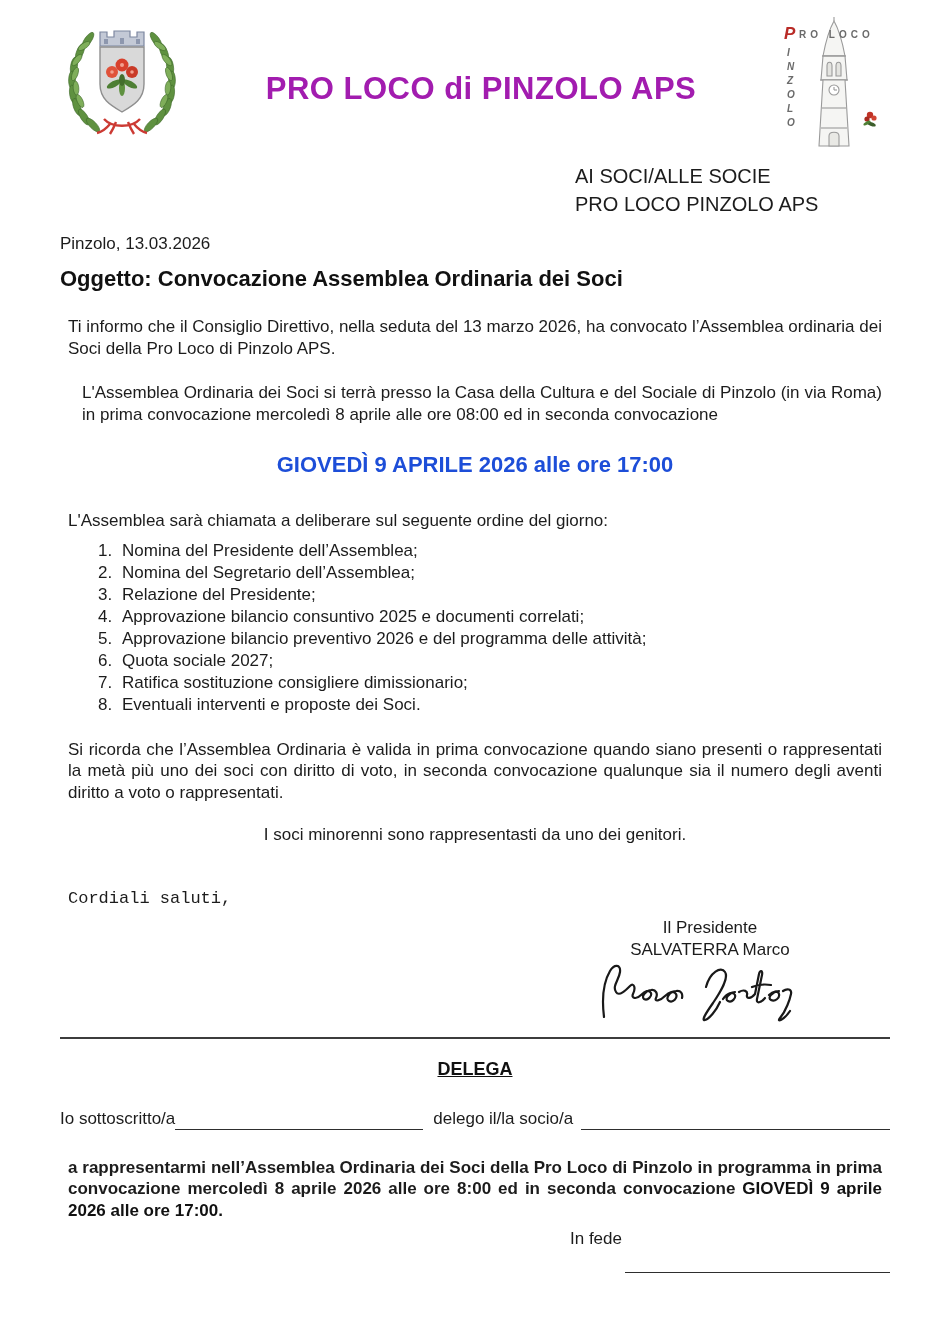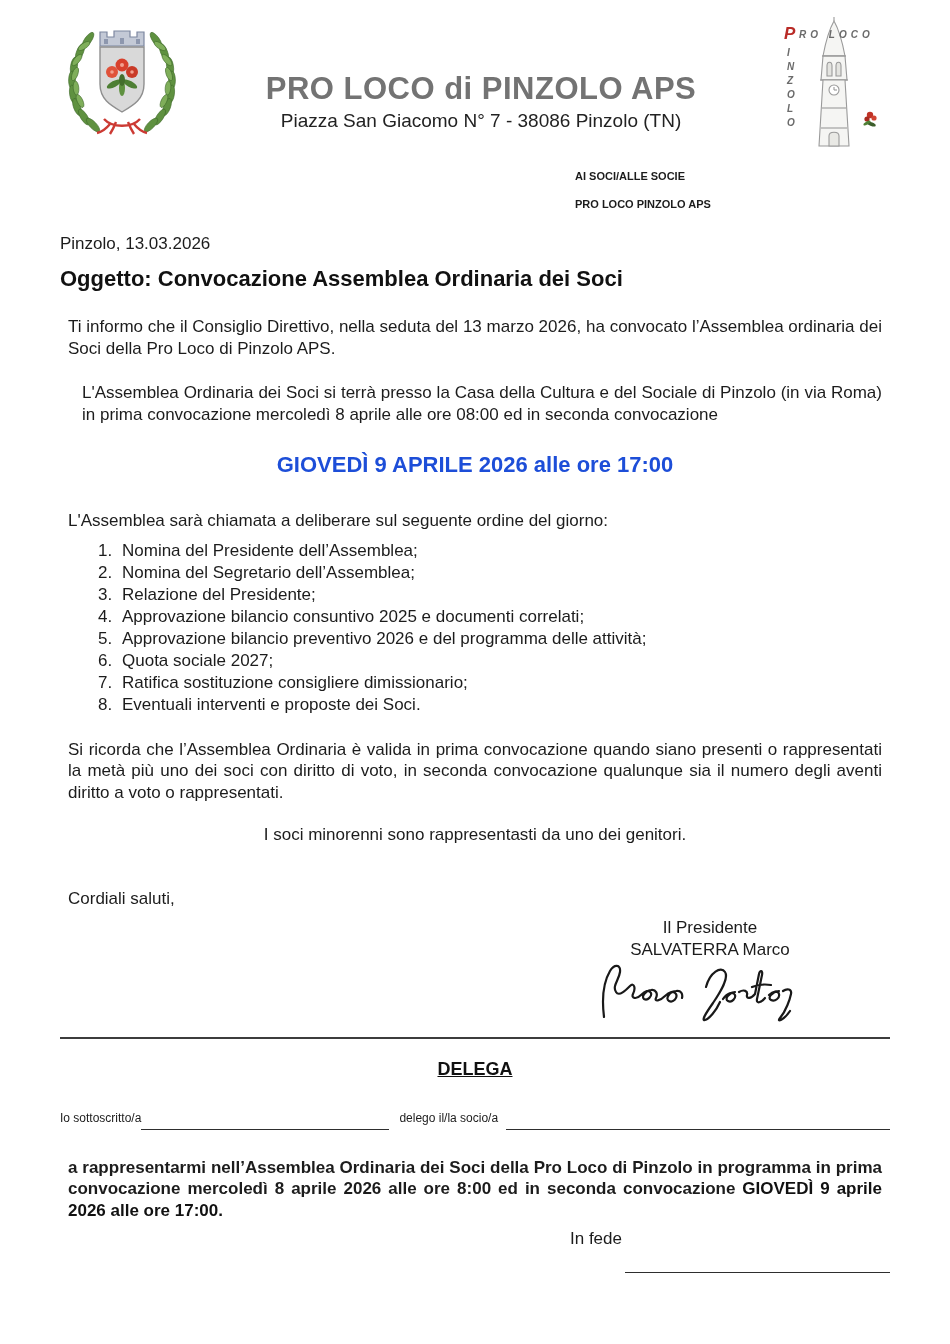--- a/index.html
+++ b/index.html
@@ -8,57 +8,57 @@
     font-family:"Liberation Sans","DejaVu Sans",sans-serif;
     color:#1c1c1c;
     -webkit-font-smoothing:antialiased;
   }
   .page{box-sizing:border-box;width:950px;height:1344px;padding:16px 60px 0 60px;position:relative;}
 
   
   .header{display:flex;align-items:flex-start;}
   .coa{width:124px;height:126px;flex:0 0 auto;}
   .head-center{flex:1 1 auto;text-align:center;margin-top:56px;}
-  .head-title{font-size:31px;font-weight:bold;color:#737373;letter-spacing:.5px;line-height:1.1;}
+  .head-title{font-size:31px;font-weight:bold;color:#a21caf;letter-spacing:.5px;line-height:1.1;}
   .head-address{font-size:19px;margin-top:4px;color:#222;}
   .tower-logo{width:112px;height:132px;flex:0 0 auto;position:relative;}
   .tower-logo svg{position:absolute;left:0;top:0;}
   .logo-p{position:absolute;left:6px;top:8px;color:#b92b27;font-size:17px;font-weight:bold;font-style:italic;}
-  .logo-pro-rest{position:absolute;left:21px;top:13px;color:#6b6b6b;font-size:10px;font-weight:bold;letter-spacing:4px;font-style:italic;white-space:nowrap;}
+  .logo-pro-rest{position:absolute;left:21px;top:13px;color:#6b6b6b;font-size:10px;font-weight:bold;letter-spacing:4px;white-space:nowrap;}
   .logo-vertical{position:absolute;left:9px;top:30px;color:#6b6b6b;font-size:10px;font-weight:bold;font-style:italic;white-space:pre-line;line-height:14px;}
 
   
-  .recipient{margin:14px 0 0 515px;width:300px;font-weight:bold;font-size:11px;}
+  .recipient{margin:14px 0 0 515px;width:300px;font-weight:normal;font-size:20px;}
   .recipient div{line-height:28px;}
 
   .dateline{font-size:17px;margin-top:16px;}
   .subject{font-size:22px;font-weight:bold;color:#111;margin-top:12px;}
 
   
   p{margin:8px;}
   .body-text{font-size:17px;line-height:21.5px;}
   .para1{margin-top:24px;text-align:justify;}
   .para2{margin-top:23px;text-align:justify;padding-left:14px;}
   .meeting-heading{margin-top:27px;text-align:center;font-size:22px;font-weight:bold;color:#1d4ed8;}
   .agenda-intro{margin-top:32px;}
   ol.agenda{margin:3px 0 0 0;padding-left:57px;font-size:17px;line-height:22px;}
   ol.agenda li{padding-left:5px;}
   .validity{margin-top:23px;text-align:justify;}
   .minors{margin-top:21px;text-align:center;}
   .delega-note{margin-top:4px;text-align:center;font-weight:bold;text-decoration:underline;}
 
   
-  .salutation{margin-top:42px;}
+  .salutation{margin-top:42px;font-family:Liberation Mono, monospace;}
   .president-block{width:280px;margin:8px 40px 0 auto;text-align:center;line-height:22px;font-size:17px;}
   .signature{display:block;margin:0 70px 0 auto;}
   .separator{margin-top:14px;border-top:2px solid #3c3c3c;height:0;}
 
   
   .delega-title{margin-top:20px;text-align:center;font-size:18px;font-weight:bold;text-decoration:underline;color:#111;}
-  .delega-line{margin-top:28px;display:flex;align-items:flex-end;font-size:12px;}
+  .delega-line{margin-top:28px;display:flex;align-items:flex-end;font-size:17px;}
   .blank-line{border-bottom:1.6px solid #2e2e2e;height:20px;}
   .blank1{flex:0 0 248px;}
   .mid-label{padding:0 8px 0 10px;white-space:nowrap;}
   .blank2{flex:1 1 auto;}
   .delega-para{margin-top:27px;text-align:justify;font-weight:bold;}
   .delega-para b{color:#111;}
   .infede-block{width:280px;margin:6px 40px 16px auto;text-align:left;font-size:17px;}
   .short-line{width:265px;margin:23px 0 0 auto;border-top:1.6px solid #2e2e2e;height:0;}
 </style>
 </head>
@@ -130,21 +130,20 @@
           <path d="M50,108 C46,113 41,116 37,117"></path>
           <path d="M74,108 C78,113 83,116 87,117"></path>
           <path d="M56,106 C54,111 52,115 50,118"></path>
           <path d="M68,106 C70,111 72,115 74,118"></path>
         </g>
       </svg>
     </div>
 
     <div class="head-center">
       <div class="head-title">PRO LOCO di PINZOLO APS</div>
-      <div class="head-address">Piazza San Giacomo N° 7 - 38086 Pinzolo (TN)</div>
     </div>
 
     <div class="tower-logo">
       <svg width="112" height="132" viewBox="0 0 112 132">
         <g stroke="#9a9a9a" stroke-width="1.1" fill="#f5f5f3">
 
           <path d="M45,40 C48,24 52,12 56,5 C60,12 64,24 67,40 Z"></path>
           <line x1="56" y1="5" x2="56" y2="1"></line>
 
           <path d="M43,64 L45,40 L67,40 L69,64 Z"></path>

